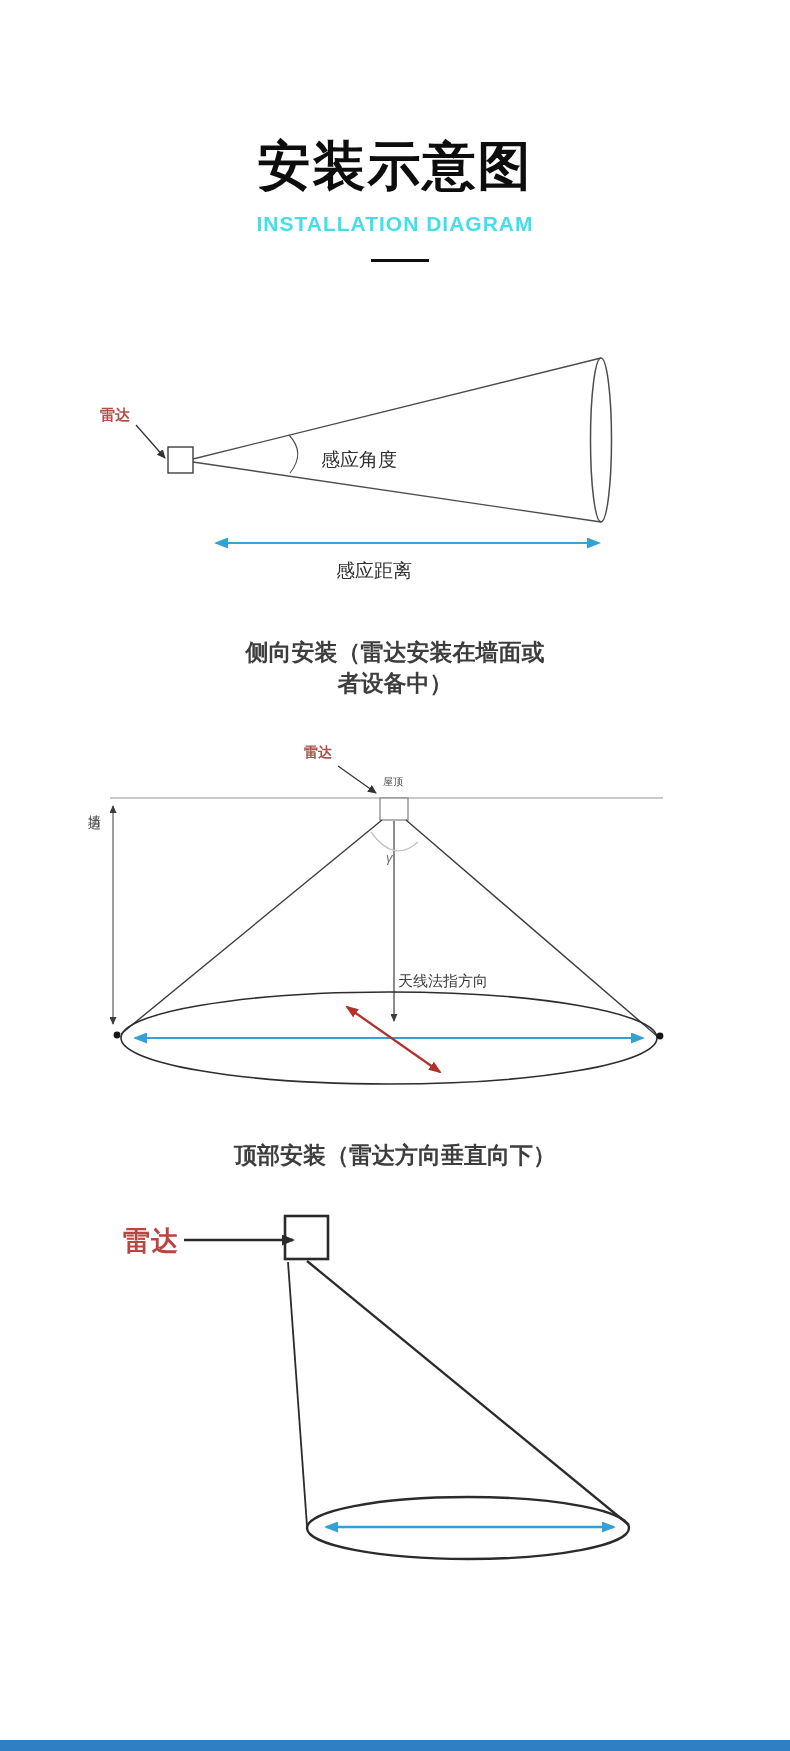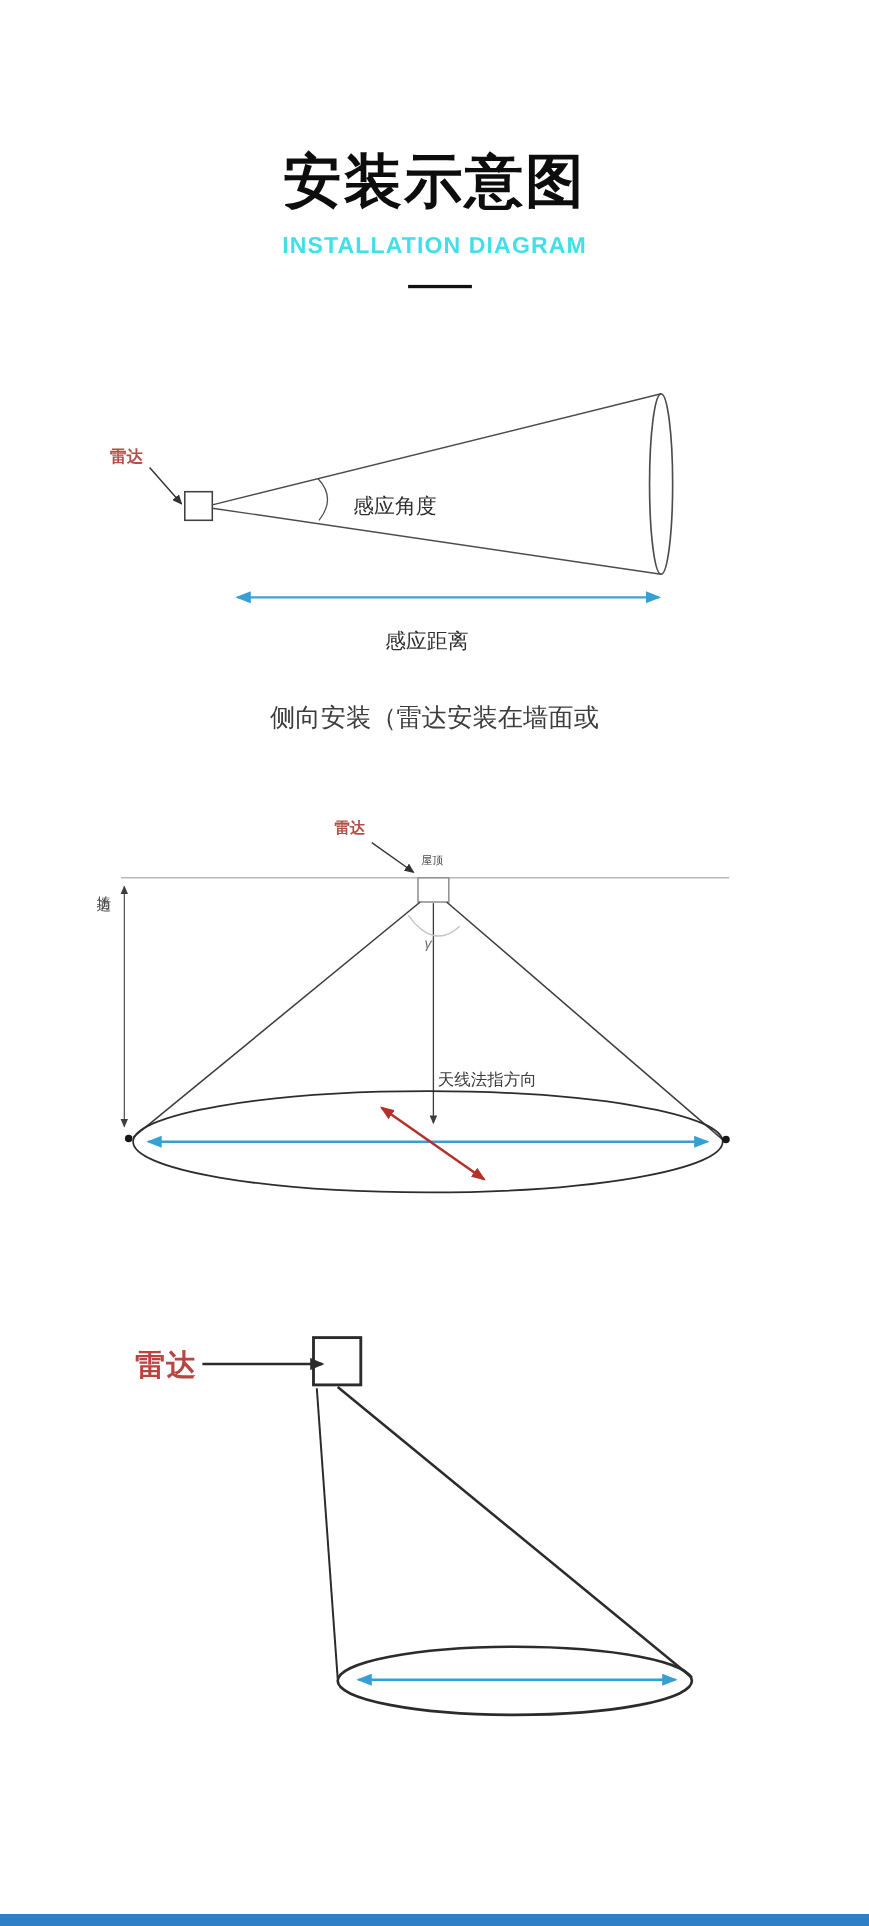--- a/index.html
+++ b/index.html
@@ -27,21 +27,21 @@
     letter-spacing:1px;
   }
   .divider{
     left:371px;top:259px;width:58px;height:3px;
     background:#101010;
   }
   .caption{
     left:0;width:100%;
     text-align:center;
     font-size:23px;line-height:31px;
-    font-weight:400;color:#3d3d3d;
+    font-weight:700;color:#3d3d3d;
   }
   .lbl{font-weight:400;}
   .red-sm{color:#b0504a;font-size:15px;font-weight:600;}
   .red-xs{color:#b0504a;font-size:14px;font-weight:600;}
   .red-lg{color:#b8453f;font-size:27px;font-weight:700;letter-spacing:1px;}
   .dark-md{color:#2f2f2f;font-size:19px;}
   .gray-xs{color:#4a4a4a;font-size:10px;}
   .gray-vert{
     color:#4a4a4a;font-size:13px;
     writing-mode:vertical-rl;letter-spacing:2px;line-height:13px;
@@ -113,27 +113,29 @@
       <line x1="326" y1="1527" x2="614" y2="1527" stroke="#2aa2da" stroke-width="2.4" marker-start="url(#arrB)" marker-end="url(#arrB)"></line>
     </g>
   </svg>
 
   <div class="abs title">安装示意图</div>
   <div class="abs subtitle">INSTALLATION DIAGRAM</div>
   <div class="abs divider"></div>
 
   <div class="abs lbl red-sm" style="left:100px;top:406px;">雷达</div>
   <div class="abs lbl dark-md" style="left:321px;top:447px;">感应角度</div>
-  <div class="abs lbl dark-md" style="left:350px;top:558px;margin-top:12px;">感应距离</div>
+  <div class="abs lbl dark-md" style="left:336px;top:558px;">感应距离</div>
   <div class="abs caption" style="top:637px;">
     <div>侧向安装（雷达安装在墙面或</div>
+    <div>者设备中）</div>
   </div>
 
   <div class="abs lbl red-xs" style="left:304px;top:744px;">雷达</div>
   <div class="abs lbl gray-xs" style="left:383px;top:775px;">屋顶</div>
   <div class="abs lbl gray-vert" style="left:88px;top:804px;">墙边</div>
   <div class="abs lbl gamma" style="left:386px;top:850px;">γ</div>
   <div class="abs lbl antenna" style="left:398px;top:972px;">天线法指方向</div>
+  <div class="abs caption" style="top:1140px;">顶部安装（雷达方向垂直向下）</div>
 
   <div class="abs lbl red-lg" style="left:123px;top:1223px;">雷达</div>
 
   <div class="abs footer-bar"></div>
 </div>
 
 </body></html>

